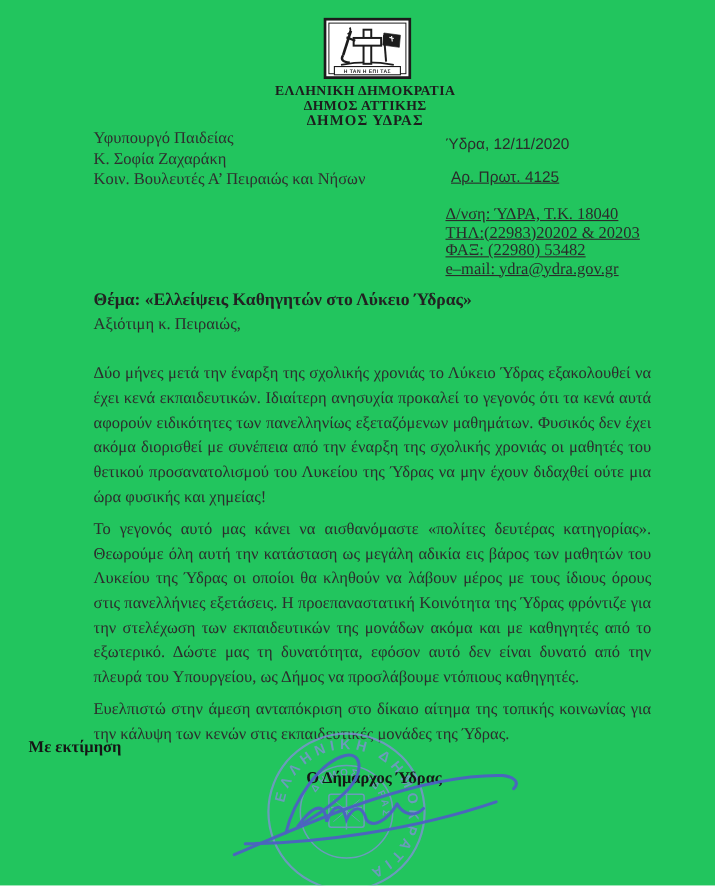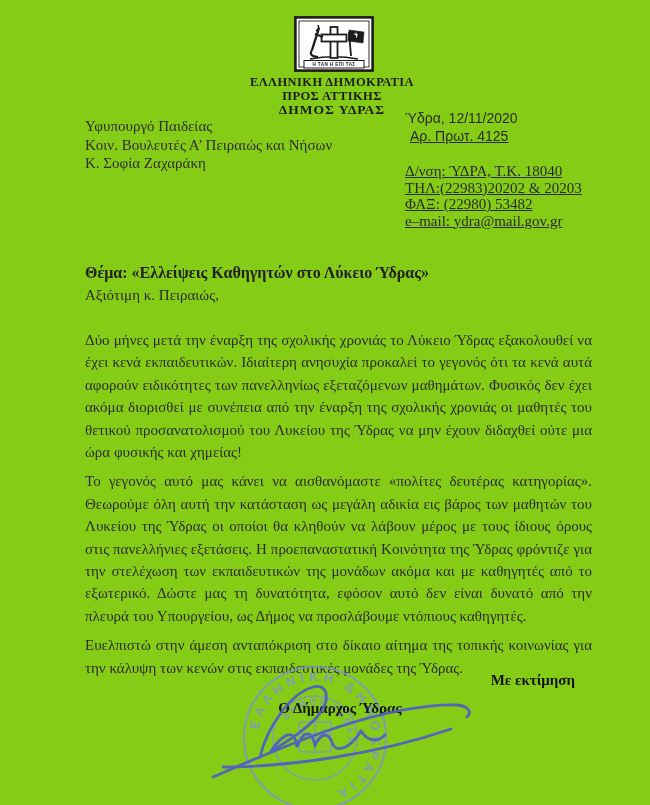--- a/index.html
+++ b/index.html
@@ -1,51 +1,51 @@
 <!DOCTYPE html>
 <html lang="el"><head>
 <meta charset="utf-8">
 <style>
   html,body{margin:0;padding:0;background:#ffffff;}
   .page{
     position:relative;
     width:650px;height:805px;
-    background:#84cc16;
+    background:#22c55e;
     overflow:hidden;
     font-family:"Liberation Serif","DejaVu Serif",serif;
     color:#262626;
   }
   
   .emblem{position:absolute;left:294px;top:16px;width:80px;height:56px;}
   .letterhead-text{
     position:absolute;left:0;top:75px;width:650px;
     text-align:center;padding-left:14px;box-sizing:border-box;
   }
   .lh-line{font-weight:bold;font-size:12.5px;line-height:14px;letter-spacing:0.4px;color:#1d1d1d;}
   .lh-line.big{font-size:13.5px;letter-spacing:1px;}
   
   .recipient{position:absolute;left:85px;top:117px;}
   .recipient-label{font-weight:bold;font-size:15px;letter-spacing:0.5px;margin-bottom:10px;color:#2a2a2a;}
   .recipient-line{font-size:15px;line-height:18.5px;color:#2f2f2f;}
   .meta{position:absolute;left:405px;top:109px;}
-  .meta-sans{font-family:"Liberation Sans","DejaVu Sans",sans-serif;font-size:14px;line-height:18px;color:#2b2b2b;}
+  .meta-sans{font-family:"Liberation Sans","DejaVu Sans",sans-serif;font-size:14px;line-height:18px;color:#2b2b2b;margin-top:12px;}
   .meta-sans.indent{padding-left:5px;text-decoration:underline;}
   .meta-gap{height:18px;}
   .meta-serif{font-size:15px;line-height:16.5px;color:#2b2b2b;text-decoration:underline;}
   
   .subject{position:absolute;left:85px;top:264px;width:520px;font-weight:bold;font-size:16px;color:#222;}
   .salutation{position:absolute;left:85px;top:287px;font-size:15px;color:#2d2d2d;}
   .body-text{position:absolute;left:85px;top:329px;width:507px;}
   .body-text p{
     margin:0 0 7px 0;
     font-size:15px;line-height:22.4px;
     text-align:justify;color:#2d2d2d;
   }
   
-  .closing-regards{position:absolute;left:0;top:672px;width:575px;text-align:right;padding-left:16px;box-sizing:border-box;
+  .closing-regards{position:absolute;left:0;top:672px;width:575px;text-align:left;padding-left:26px;box-sizing:border-box;
     font-weight:bold;font-size:15px;color:#151515;z-index:3;}
   .closing-title{position:absolute;left:0;top:700px;width:650px;text-align:center;padding-left:30px;box-sizing:border-box;
     font-weight:bold;font-size:15px;color:#151515;z-index:3;}
   .closing-name{position:absolute;left:0;top:764px;width:650px;text-align:center;padding-left:30px;box-sizing:border-box;
     font-weight:bold;font-size:15.5px;color:#111;z-index:5;}
   .stamp{position:absolute;left:225px;top:648px;width:180px;height:180px;z-index:2;opacity:0.78;}
   .signature{position:absolute;left:205px;top:655px;width:290px;height:130px;z-index:4;}
 </style>
 </head>
 <body>
@@ -69,38 +69,38 @@
     <path d="M55,16 L57,40" fill="none" stroke="#1c1c1c" stroke-width="1.8"></path>
     <path d="M55,14 L70,16 L69,27 L54,25 Z" fill="#1c1c1c" stroke="#1c1c1c" stroke-width="0.6"></path>
     <path d="M60,18 l4,1 M62,16.7 l0.6,5" fill="none" stroke="#ffffff" stroke-width="1"></path>
 
     <rect x="10" y="44.5" width="60" height="7.5" fill="#ffffff" stroke="#1c1c1c" stroke-width="1"></rect>
     <text x="40" y="50.4" text-anchor="middle" font-size="4.6" font-weight="bold" font-family="Liberation Sans, DejaVu Sans, sans-serif" fill="#1c1c1c" letter-spacing="0.4">Η ΤΑΝ Η ΕΠΙ ΤΑΣ</text>
   </svg>
 
   <div class="letterhead-text">
     <div class="lh-line">ΕΛΛΗΝΙΚΗ ΔΗΜΟΚΡΑΤΙΑ</div>
-    <div class="lh-line">ΠΡΟΣ ΑΤΤΙΚΗΣ</div>
+    <div class="lh-line">ΔΗΜΟΣ ΑΤΤΙΚΗΣ</div>
     <div class="lh-line big">ΔΗΜΟΣ ΥΔΡΑΣ</div>
   </div>
 
   <div class="recipient">
     <div class="recipient-line">Υφυπουργό Παιδείας</div>
+    <div class="recipient-line">Κ. Σοφία Ζαχαράκη</div>
     <div class="recipient-line">Κοιν. Βουλευτές Α’ Πειραιώς και Νήσων</div>
-    <div class="recipient-line">Κ. Σοφία Ζαχαράκη</div>
   </div>
 
   <div class="meta">
     <div class="meta-sans">Ύδρα, 12/11/2020</div>
     <div class="meta-sans indent">Αρ. Πρωτ. 4125</div>
     <div class="meta-gap"></div>
     <div class="meta-serif">Δ/νση: ΎΔΡΑ, Τ.Κ. 18040</div>
     <div class="meta-serif">ΤΗΛ:(22983)20202 &amp; 20203</div>
     <div class="meta-serif">ΦΑΞ: (22980) 53482</div>
-    <div class="meta-serif">e–mail: ydra@mail.gov.gr</div>
+    <div class="meta-serif">e–mail: ydra@ydra.gov.gr</div>
   </div>
 
   <div class="subject">Θέμα: «Ελλείψεις Καθηγητών στο Λύκειο Ύδρας»</div>
 
   <div class="salutation">Αξιότιμη κ. Πειραιώς,</div>
 
   <div class="body-text">
     <p>Δύο μήνες μετά την έναρξη της σχολικής χρονιάς το Λύκειο Ύδρας εξακολουθεί να έχει κενά εκπαιδευτικών. Ιδιαίτερη ανησυχία προκαλεί το γεγονός ότι τα κενά αυτά αφορούν ειδικότητες των πανελληνίως εξεταζόμενων μαθημάτων. Φυσικός δεν έχει ακόμα διορισθεί με συνέπεια από την έναρξη της σχολικής χρονιάς οι μαθητές του θετικού προσανατολισμού του Λυκείου της Ύδρας να μην έχουν διδαχθεί ούτε μια ώρα φυσικής και χημείας!</p>
     <p>Το γεγονός αυτό μας κάνει να αισθανόμαστε «πολίτες δευτέρας κατηγορίας». Θεωρούμε όλη αυτή την κατάσταση ως μεγάλη αδικία εις βάρος των μαθητών του Λυκείου της Ύδρας οι οποίοι θα κληθούν να λάβουν μέρος με τους ίδιους όρους στις πανελλήνιες εξετάσεις. Η προεπαναστατική Κοινότητα της Ύδρας φρόντιζε για την στελέχωση των εκπαιδευτικών της μονάδων ακόμα και με καθηγητές από το εξωτερικό. Δώστε μας τη δυνατότητα, εφόσον αυτό δεν είναι δυνατό από την πλευρά του Υπουργείου, ως Δήμος να προσλάβουμε ντόπιους καθηγητές.</p>
     <p>Ευελπιστώ στην άμεση ανταπόκριση στο δίκαιο αίτημα της τοπικής κοινωνίας για την κάλυψη των κενών στις εκπαιδευτικές μονάδες της Ύδρας.</p>

